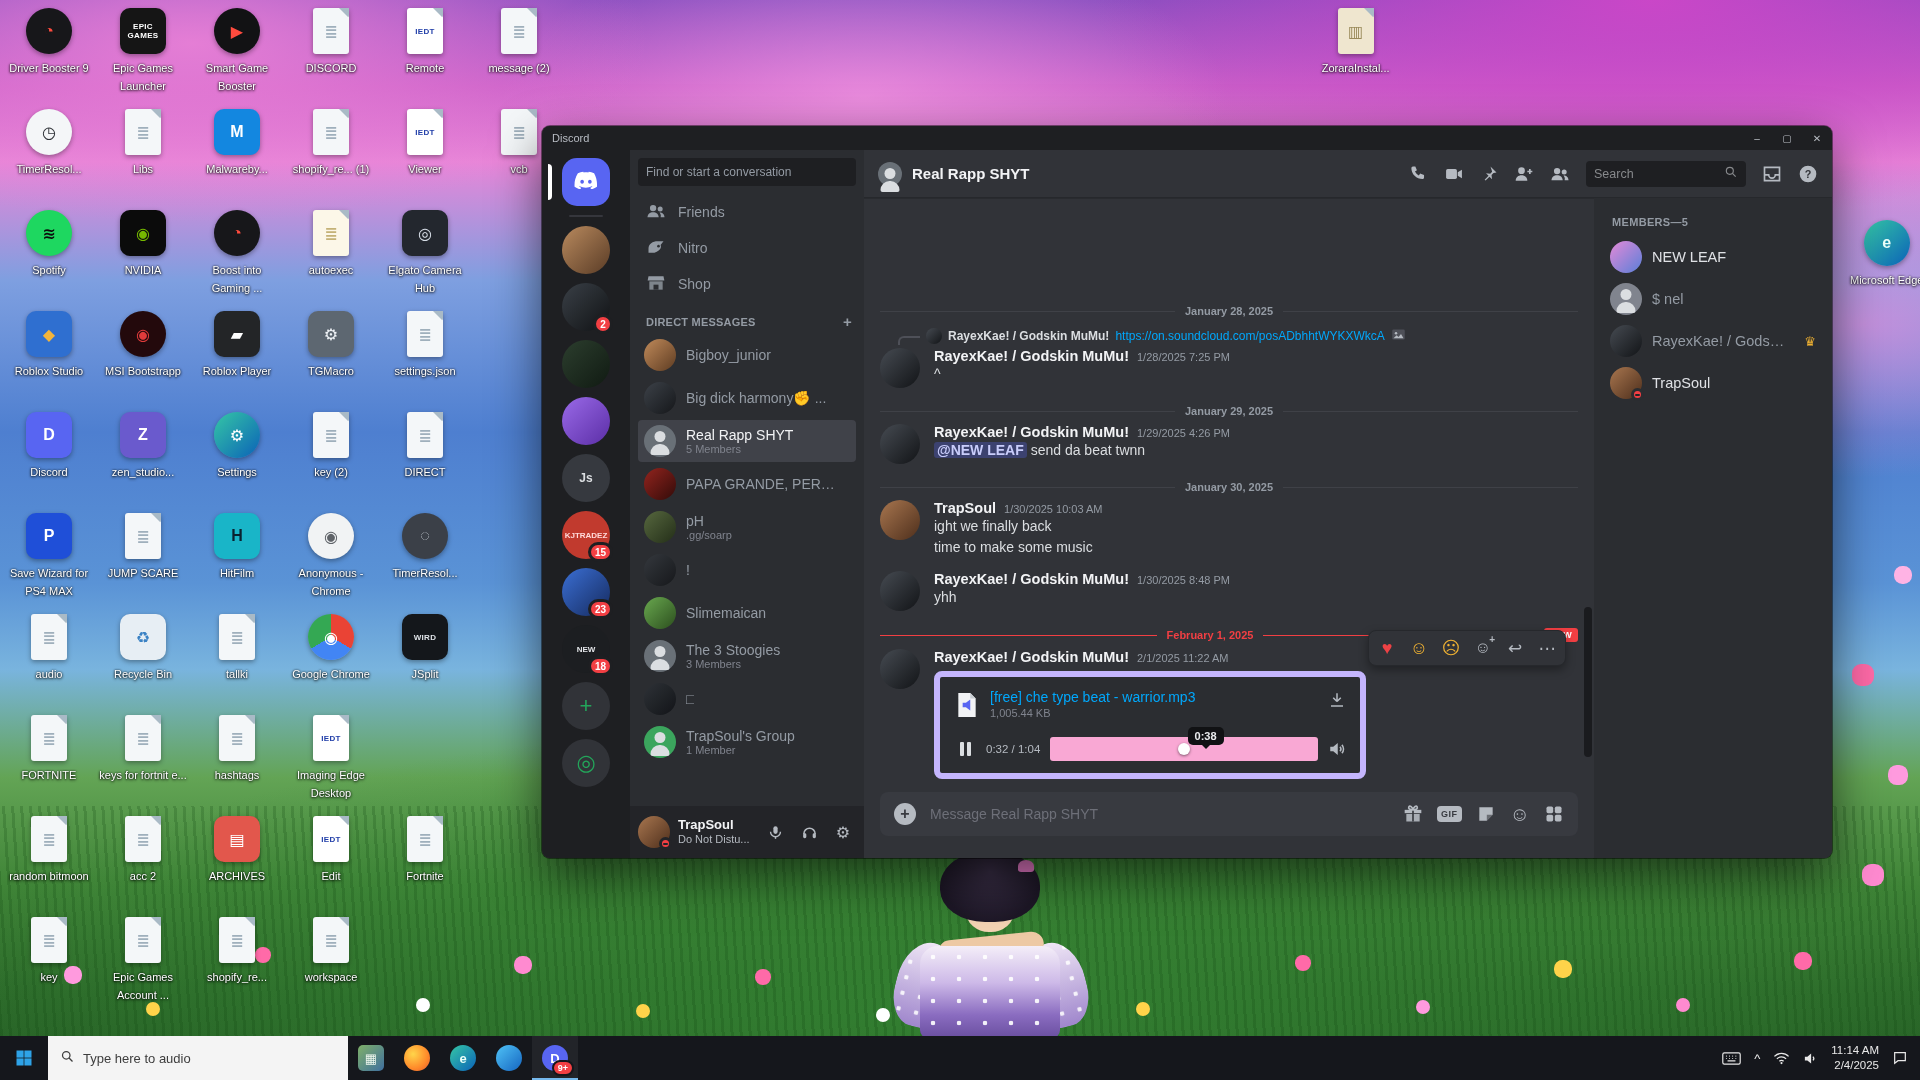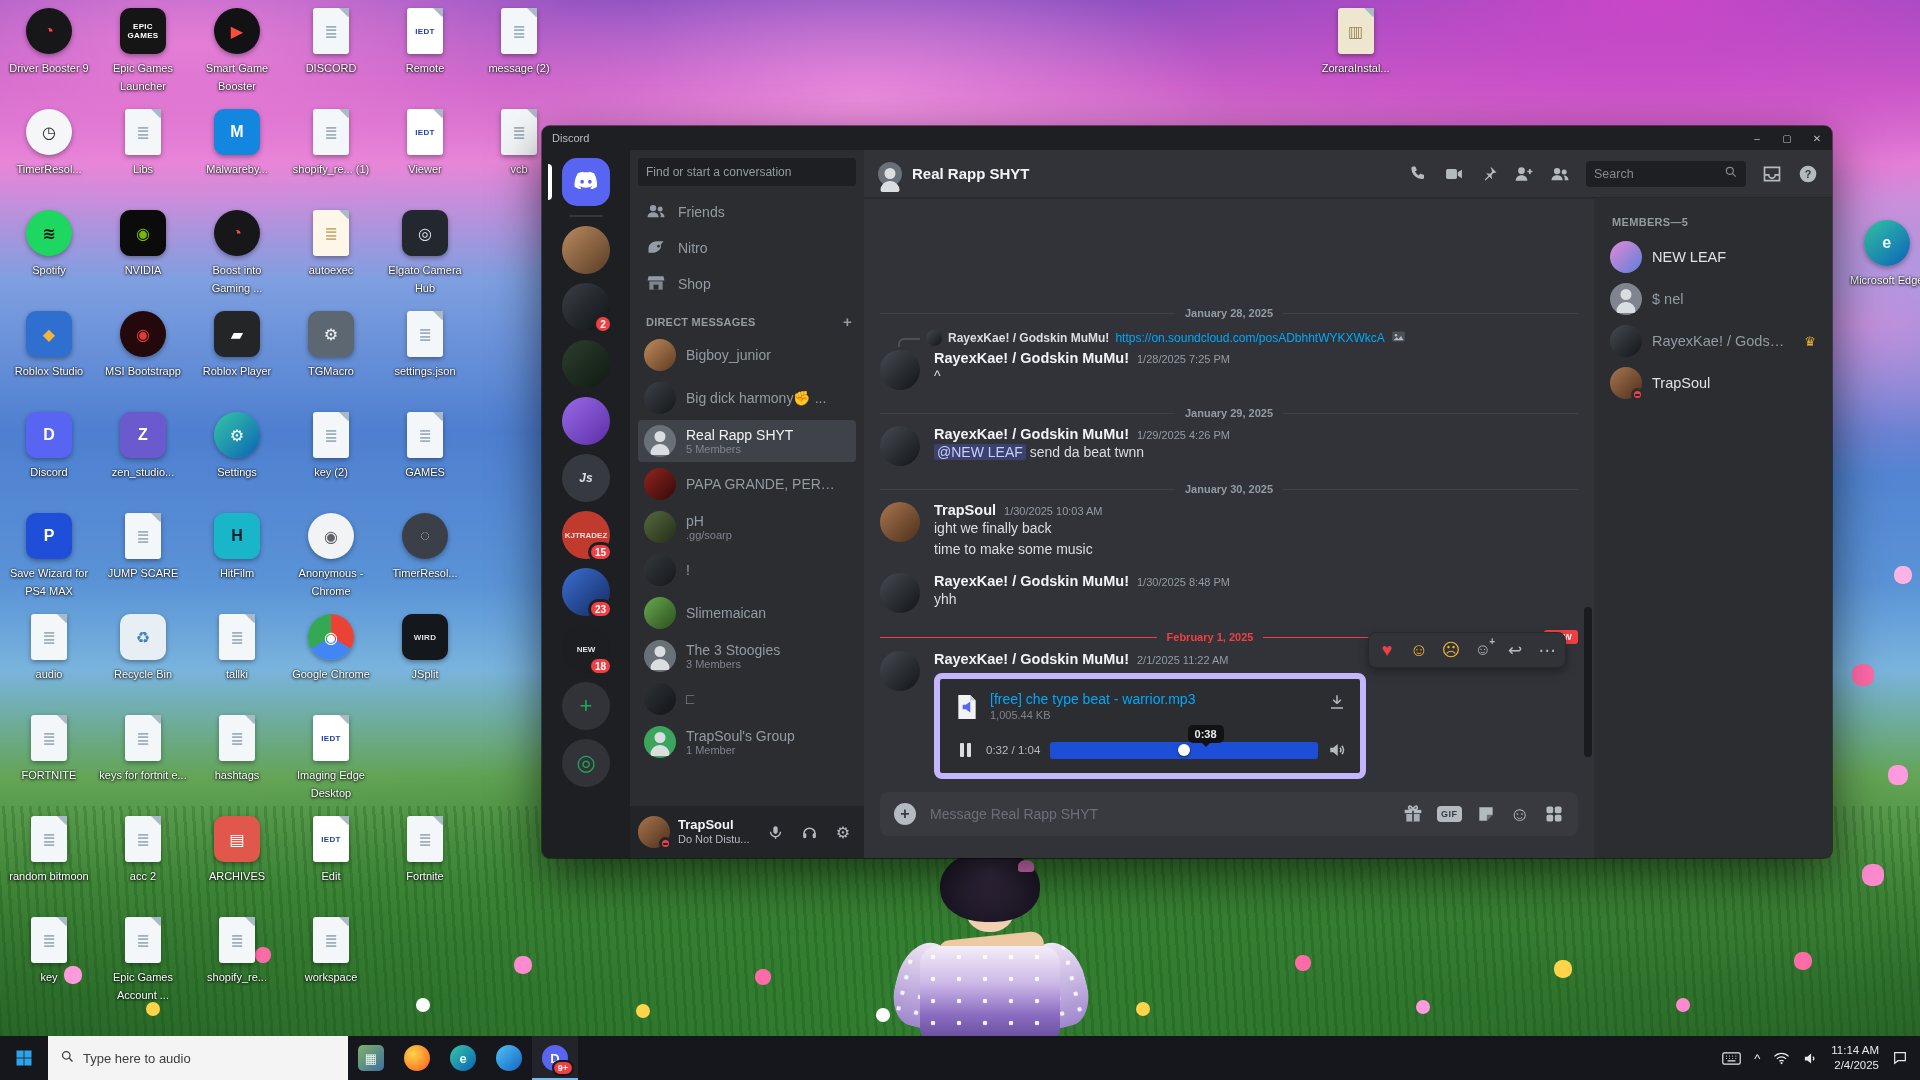--- a/index.html
+++ b/index.html
@@ -108,33 +108,33 @@
   .reply-row{display:flex;align-items:center;gap:6px;margin:6px 16px 0 34px;font-size:12px;color:#b5bac1;white-space:nowrap;overflow:hidden}
   .reply-spine{width:22px;height:9px;border-left:2px solid #4e5058;border-top:2px solid #4e5058;border-top-left-radius:6px;margin-top:8px;flex-shrink:0}
   .reply-author{font-weight:700;color:#dbdee1}
   .reply-link{color:#00a8fc;overflow:hidden;text-overflow:ellipsis;cursor:pointer}
   .msg{display:flex;gap:14px;padding:3px 16px;position:relative}
   .msg-body{min-width:0;flex:1}
   .msg-head{display:flex;align-items:baseline;gap:8px}
   .msg-author{color:#f2f3f5;font-size:14.5px;font-weight:600;cursor:pointer}
   .msg-time{color:#949ba4;font-size:11px}
   .msg-text{color:#dbdee1;font-size:14px;line-height:1.45}
-  .mention{background:#3c4270;color:#c9cdfb;border-radius:3px;padding:0 3px;font-weight:400;cursor:pointer}
+  .mention{background:#3c4270;color:#c9cdfb;border-radius:3px;padding:0 3px;font-weight:700;cursor:pointer}
   
   .attach-card{margin-top:6px;width:432px;background:#2b2d31;border:6px solid #c4b5fd;border-radius:8px;padding:12px 14px}
   .att-row1{display:flex;align-items:flex-start;gap:10px}
   .att-meta{flex:1;min-width:0;line-height:1.25}
   .att-name{color:#00a8fc;font-size:14px;font-weight:500;white-space:nowrap;overflow:hidden;text-overflow:ellipsis;cursor:pointer}
   .att-size{color:#80848e;font-size:11px}
   .att-dl{color:#b5bac1;cursor:pointer;margin-top:2px}
   .player{display:flex;align-items:center;gap:10px;margin-top:12px}
   .pause-btn{width:22px;height:22px;display:flex;align-items:center;justify-content:center;gap:3px;cursor:pointer}
   .pause-btn i{width:4px;height:14px;background:#dbdee1;border-radius:1px}
   .ptime{color:#b5bac1;font-size:11.5px;white-space:nowrap}
-  .track{flex:1;height:17px;border-radius:3px;background:#1d4ed8;position:relative;cursor:pointer}
+  .track{flex:1;height:24px;border-radius:3px;background:#f9a8d4;position:relative;cursor:pointer}
   .fill{height:100%;border-radius:3px;background:#5865f2}
   .knob{position:absolute;top:50%;transform:translate(-50%,-50%);width:12px;height:12px;border-radius:50%;background:#fff;box-shadow:0 1px 3px rgba(0,0,0,.5)}
   .ttip{position:absolute;bottom:16px;transform:translateX(-50%);background:#111214;color:#e8eaec;font-size:11px;font-weight:600;padding:3px 7px;border-radius:5px;white-space:nowrap}
   .ttip::after{content:"";position:absolute;left:50%;bottom:-4px;transform:translateX(-50%);border:4px solid transparent;border-top-color:#111214;border-bottom:0}
   .vol-btn{color:#b5bac1;cursor:pointer;display:flex}
   
   .hover-bar{position:absolute;top:-16px;right:28px;background:#313338;border:1px solid #26282c;border-radius:8px;display:flex;align-items:center;padding:2px;box-shadow:0 4px 10px rgba(0,0,0,.35);z-index:3}
   .hb-btn{width:32px;height:30px;display:flex;align-items:center;justify-content:center;border-radius:5px;cursor:pointer;font-size:17px;color:#b5bac1}
   .hb-btn.em{font-size:18px}
   .emojiadd{position:relative;font-size:16px}
@@ -321,21 +321,21 @@
       <span class="lbl">Settings</span>
     </div>
 
     <div class="dicon" style="left: 286px; top: 412px;">
       <span class="art" data-shape="doc" style="background: rgb(244, 247, 249); color: rgb(159, 176, 188);">≣</span>
       <span class="lbl">key (2)</span>
     </div>
 
     <div class="dicon" style="left: 380px; top: 412px;">
       <span class="art" data-shape="doc" style="background: rgb(244, 247, 249); color: rgb(159, 176, 188);">≣</span>
-      <span class="lbl">GAMES</span>
+      <span class="lbl">DIRECT</span>
     </div>
 
     <div class="dicon" style="left: 4px; top: 513px;">
       <span class="art" data-shape="square" style="background: rgb(31, 79, 216); color: rgb(255, 255, 255);">P</span>
       <span class="lbl">Save Wizard for PS4 MAX</span>
     </div>
 
     <div class="dicon" style="left: 98px; top: 513px;">
       <span class="art" data-shape="doc" style="background: rgb(244, 247, 249); color: rgb(159, 176, 188);">≣</span>
       <span class="lbl">JUMP SCARE</span>
@@ -483,21 +483,21 @@
             <span class="rail-ava" style="background: linear-gradient(135deg, rgb(44, 62, 46), rgb(16, 26, 18));"></span>
 
           </div>
 
           <div class="rail-item">
             <span class="rail-ava" style="background: linear-gradient(135deg, rgb(154, 106, 232), rgb(91, 46, 166));"></span>
 
           </div>
 
           <div class="rail-item">
-            <span class="rail-ava" style="background: rgb(54, 57, 63); color: rgb(219, 222, 225); font-style: italic;">Js</span>
+            <span class="rail-ava" style="background: rgb(54, 57, 63); color: rgb(219, 222, 225);">Js</span>
 
           </div>
 
           <div class="rail-item tiny">
             <span class="rail-ava" style="background: rgb(193, 58, 46); color: rgb(255, 217, 217);">KJTRADEZ</span>
             <span class="rail-badge">15</span>
           </div>
 
           <div class="rail-item">
             <span class="rail-ava" style="background: linear-gradient(135deg, rgb(59, 111, 212), rgb(21, 42, 94));"></span>

